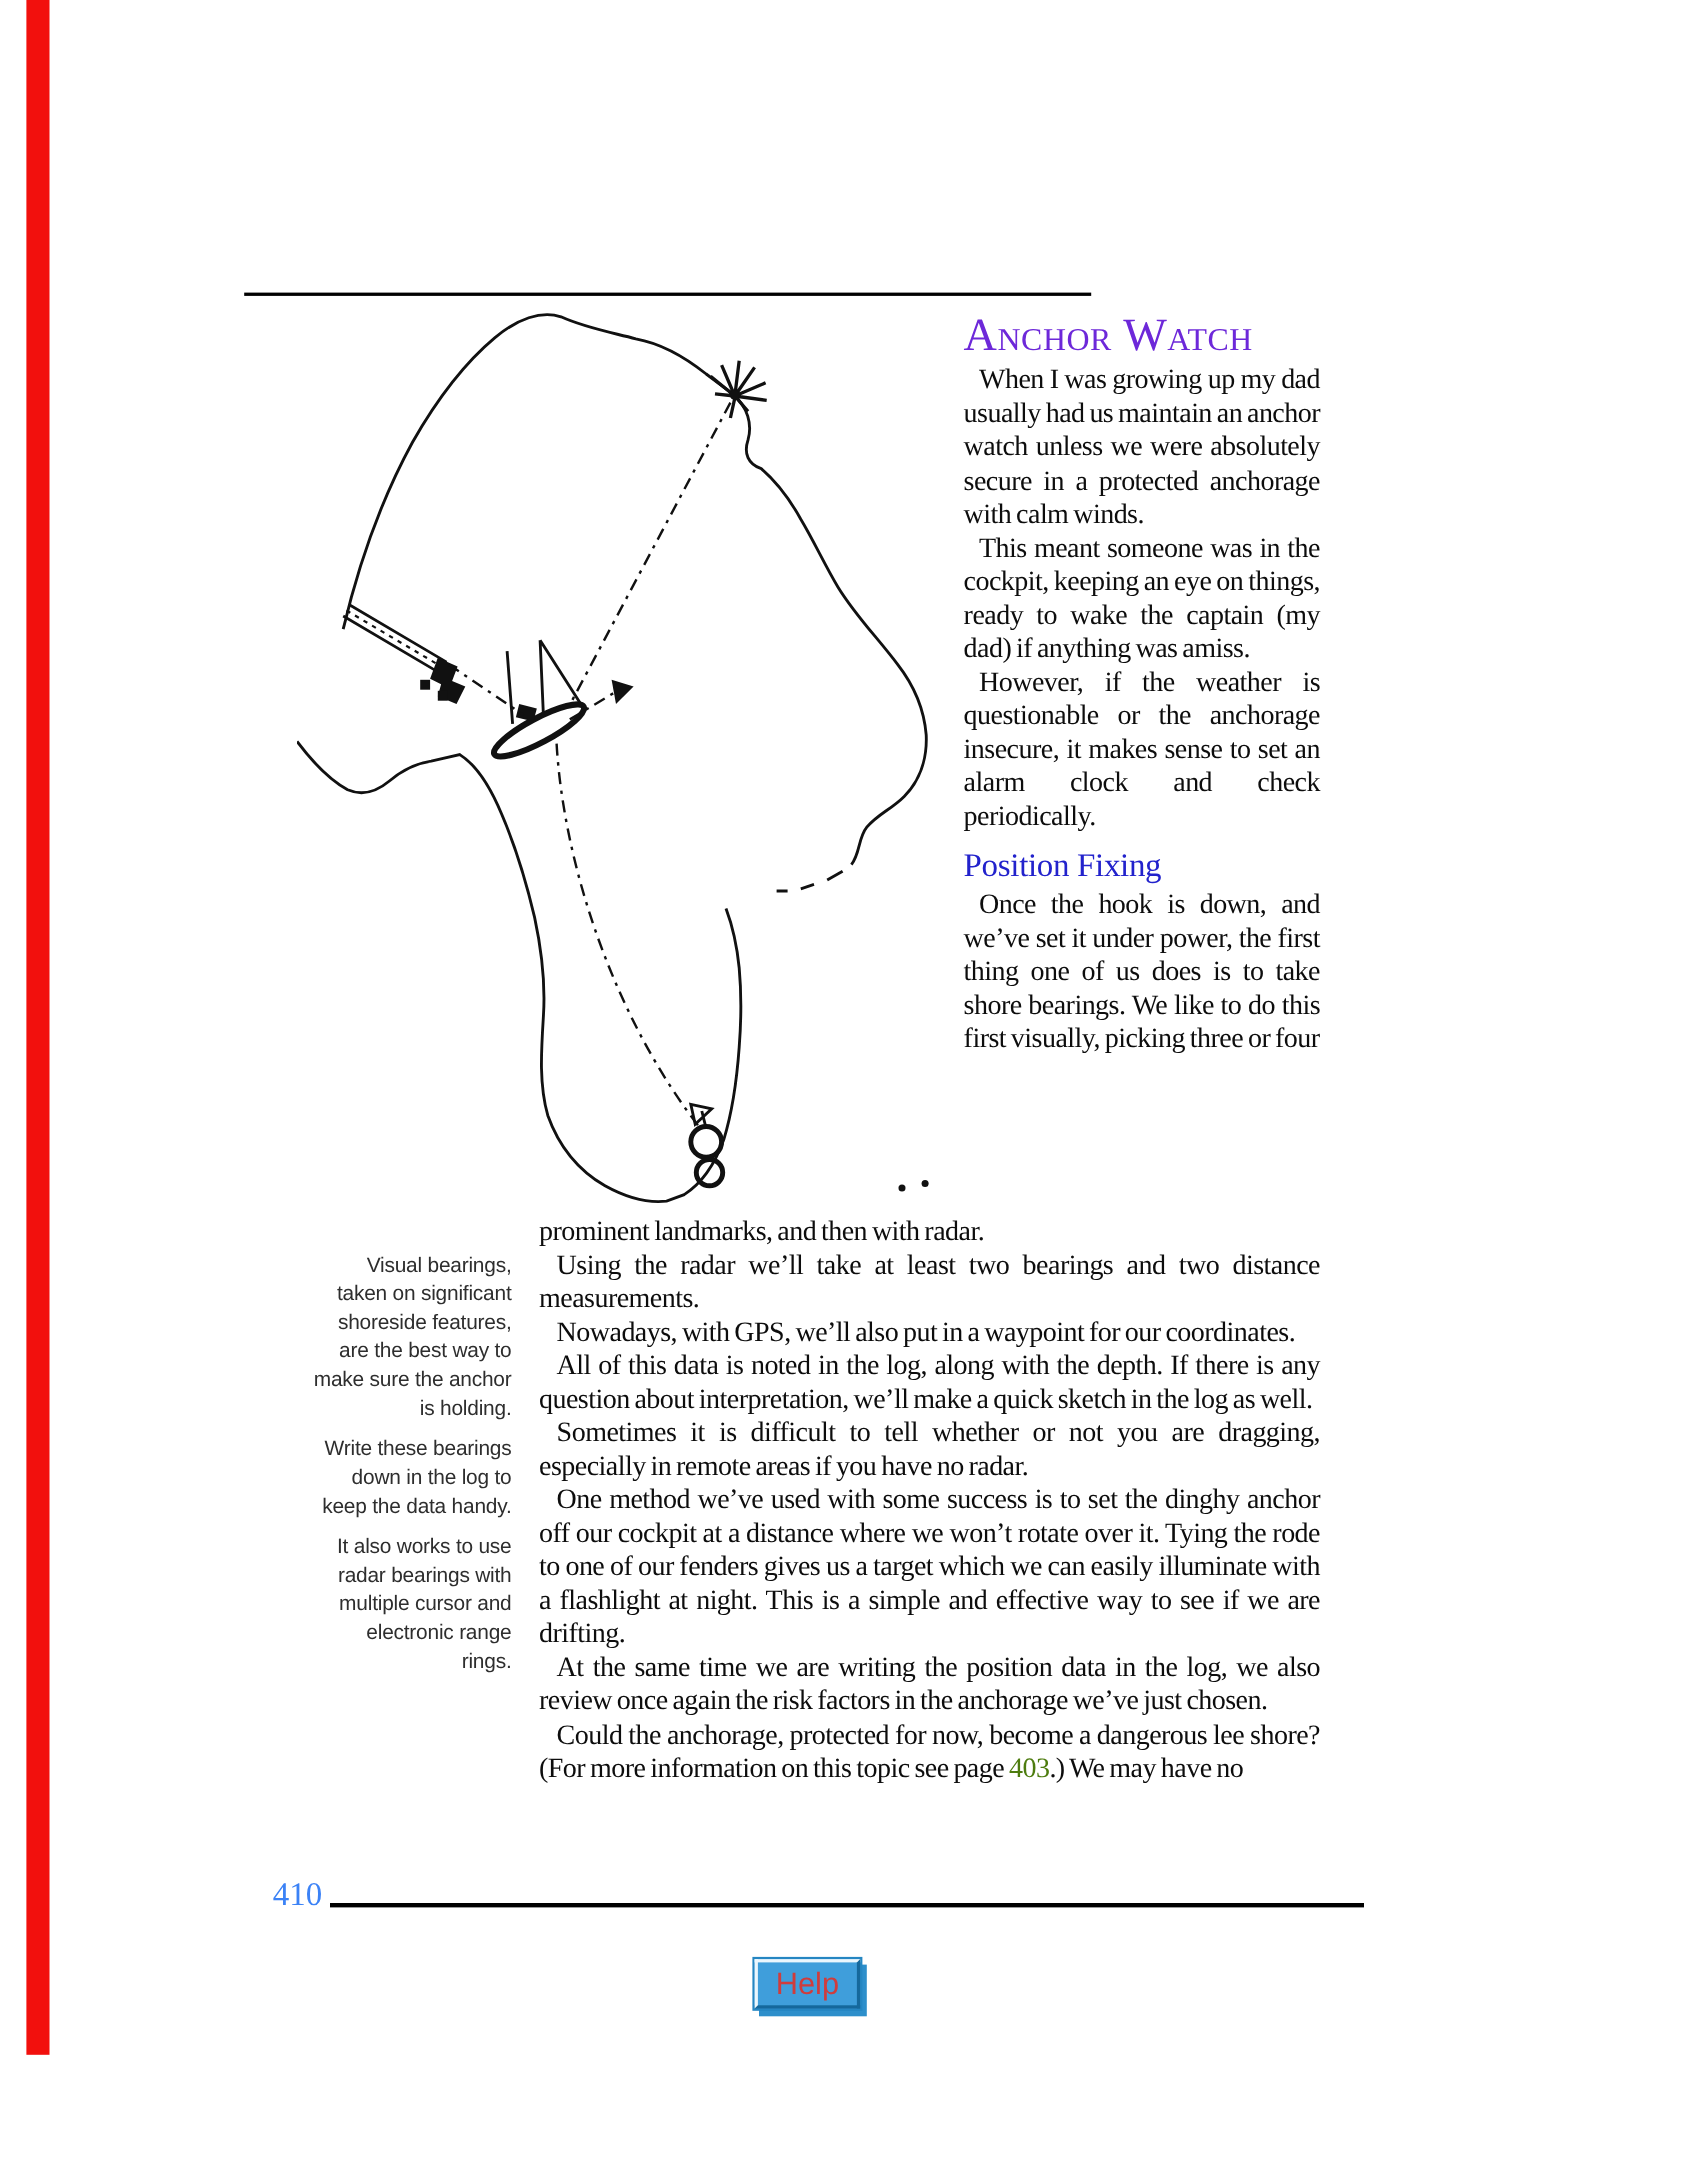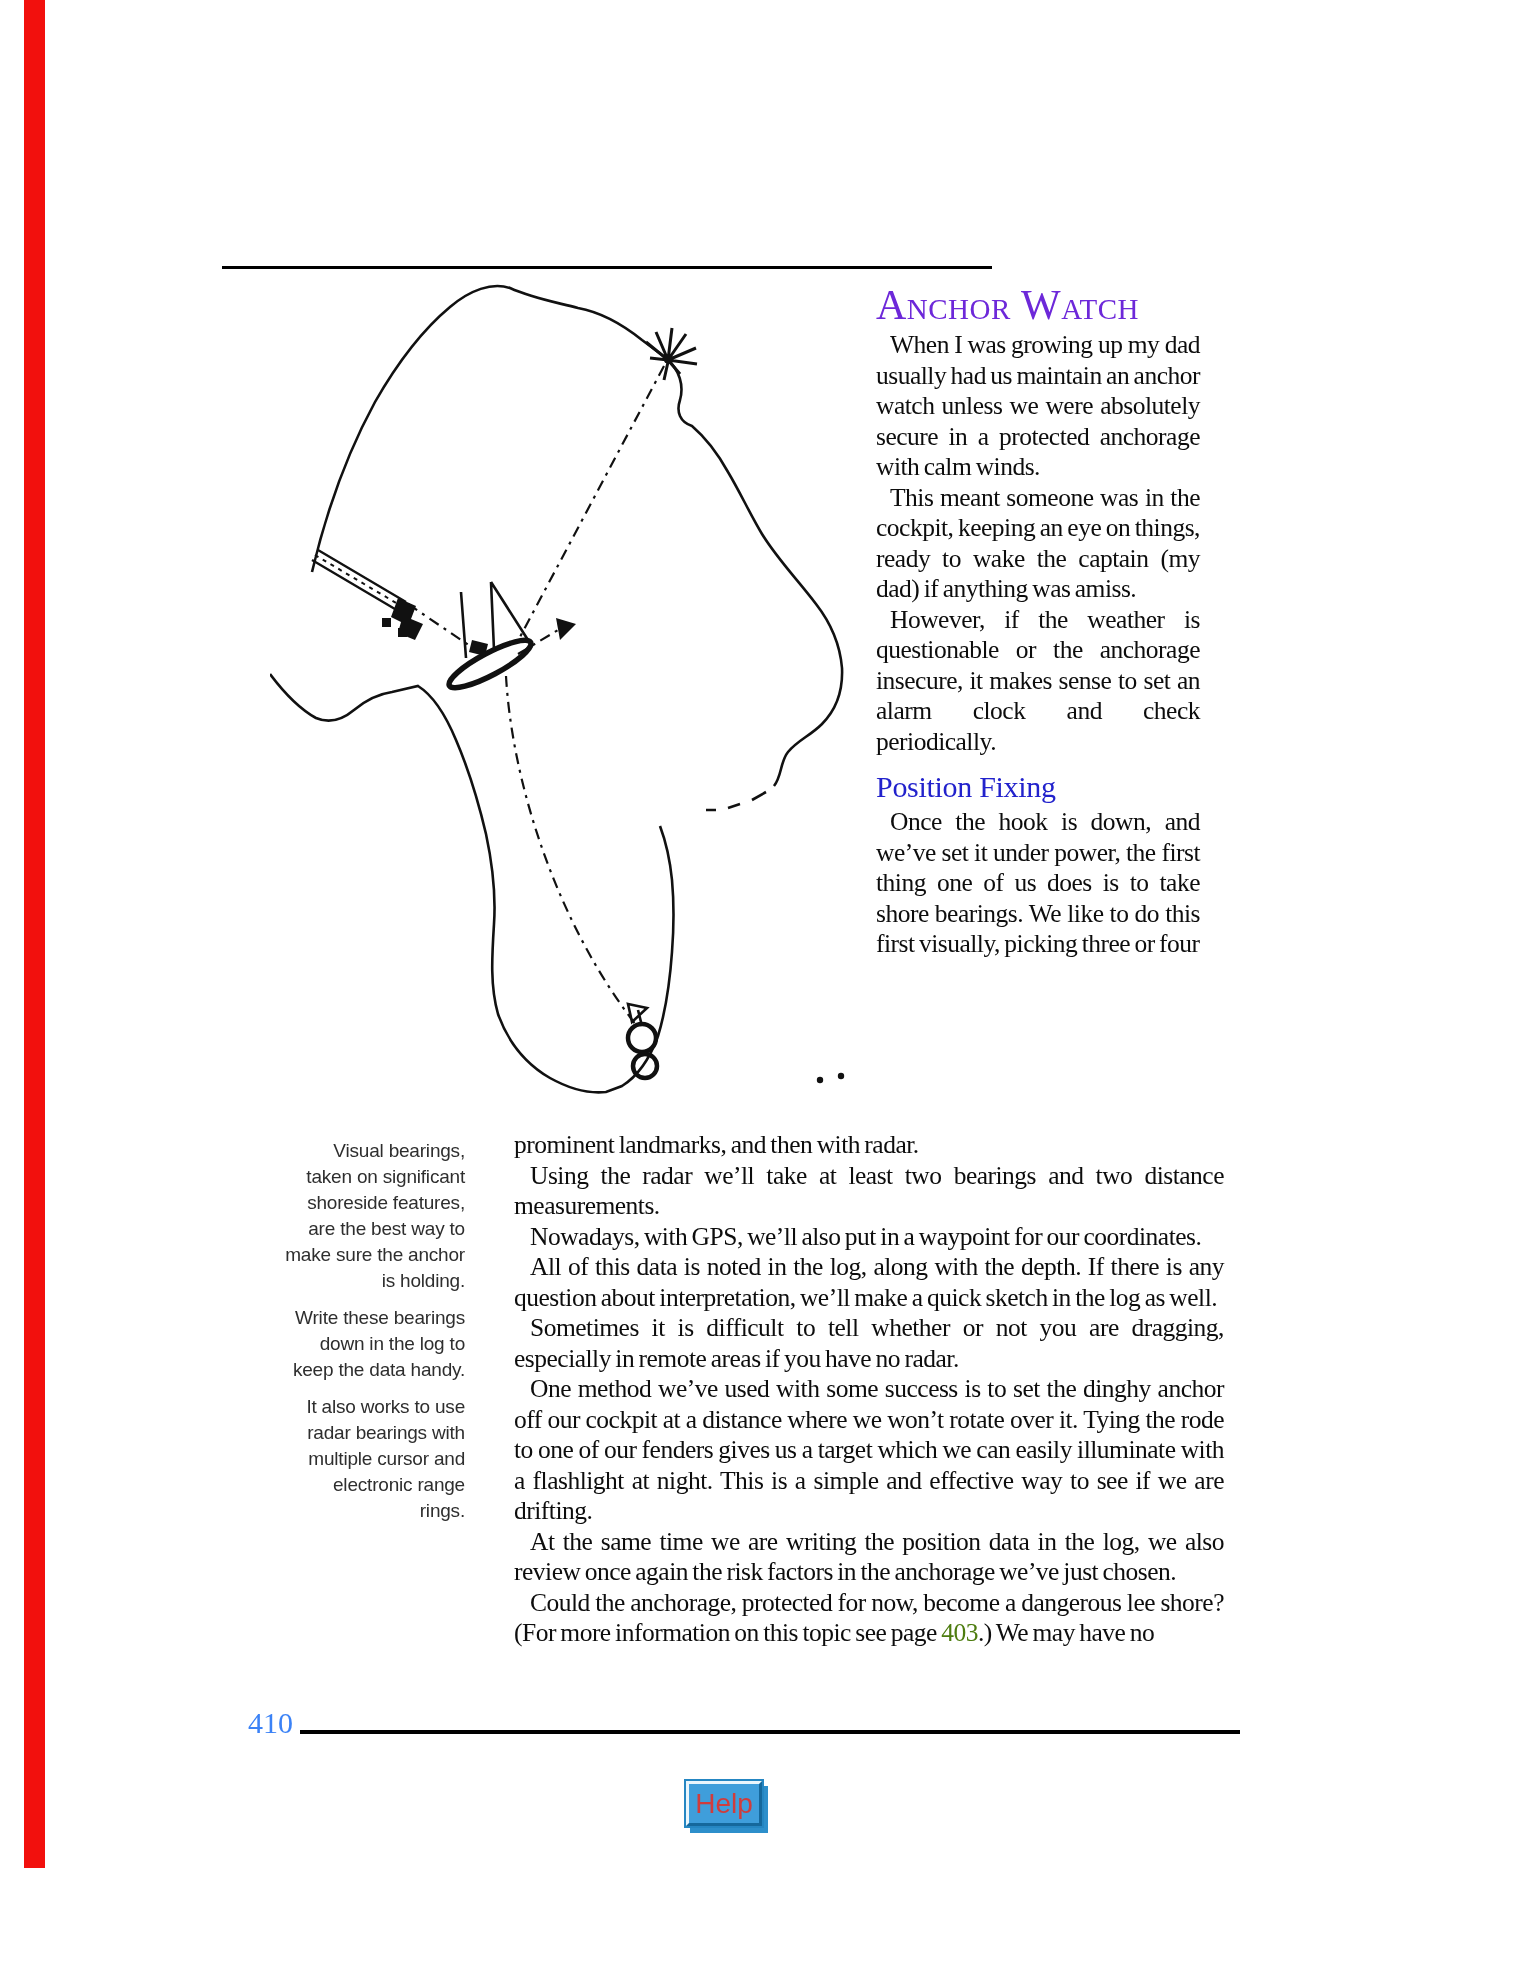--- a/index.html
+++ b/index.html
@@ -12,32 +12,32 @@
   .illu{position:absolute;left:270px;top:262px;width:600px;height:850px;}
 
   .right-col{position:absolute;left:876px;top:282px;width:324px;}
   .title{font-variant:small-caps;font-size:42px;line-height:46px;color:#6d28d9;
          letter-spacing:0.5px;font-weight:500;margin:0 0 2px 0;}
   p.body{font-size:25.5px;line-height:30.5px;text-align:justify;text-indent:14px;
          margin:0;letter-spacing:-0.5px;word-spacing:-1.5px;}
   .sec-heading{font-size:30px;line-height:34px;color:#2222cc;font-weight:500;
          margin:13px 0 3px 0;letter-spacing:-0.3px;}
 
-  .wide-block{position:absolute;left:490px;top:1130px;width:710px;margin-left:24px;}
+  .wide-block{position:absolute;left:490px;top:1104px;width:710px;}
   .wide-block p.body{text-indent:16px;}
   p.body.noindent{text-indent:0;}
   .page-link{color:#4d7c0f;}
 
   .sidebar{position:absolute;left:283px;top:1138px;width:182px;text-align:right;}
   .sidebar p{font-family:"Liberation Sans", sans-serif;font-size:19px;line-height:26px;
          color:#2e2e2e;margin:0 0 11px 0;letter-spacing:-0.2px;}
 
   .page-number{position:absolute;left:248px;top:1706px;font-size:30px;color:#3b82f6;}
 
-  .help-btn{position:absolute;left:686px;top:1781px;width:76px;height:45px;
+  .help-btn{position:absolute;left:686px;top:1781px;width:96px;height:45px;
          background:#3f9edb;border:3px solid;border-color:#eaf6fd #15689c #15689c #eaf6fd;
          box-shadow:0 0 0 2px #2586c2, 5px 6px 0 1px #2d8fcb;
          color:#d03c3c;font-family:"Liberation Sans", sans-serif;font-size:28px;
          display:flex;align-items:center;justify-content:center;cursor:pointer;padding:0;}
   svg .ln{stroke:#111;fill:none;}
 </style>
 </head>
 <body>
 
 <div class="page">

